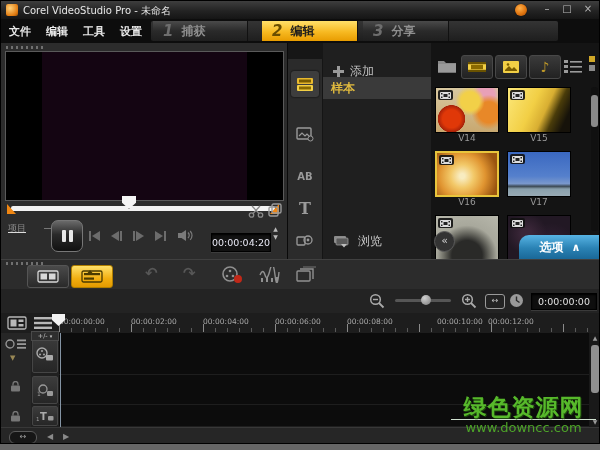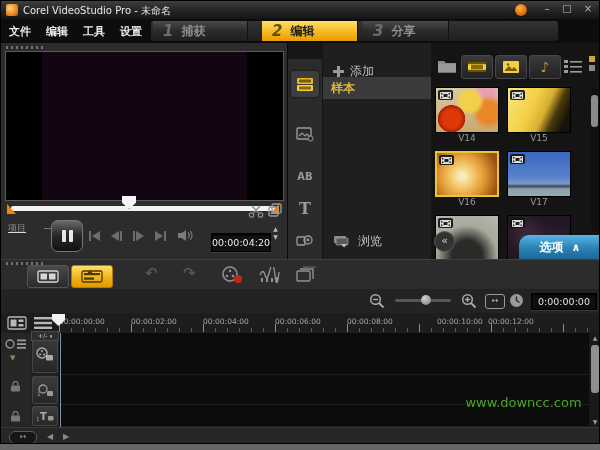--- a/index.html
+++ b/index.html
@@ -559,16 +559,17 @@
   </div>
 
   <div class="abs bottombar">
     <div class="abs oval-btn">↔</div>
     <div class="abs nav-arrow" style="left:46px;">◀</div>
     <div class="abs nav-arrow" style="left:62px;">▶</div>
   </div>
   <div class="abs bottomedge"></div>
 
   <div class="abs watermark">
+    <div class="wm1">绿色资源网</div>
     <div class="wm2">www.downcc.com</div>
   </div>
 
 </div>
 
 </body></html>

